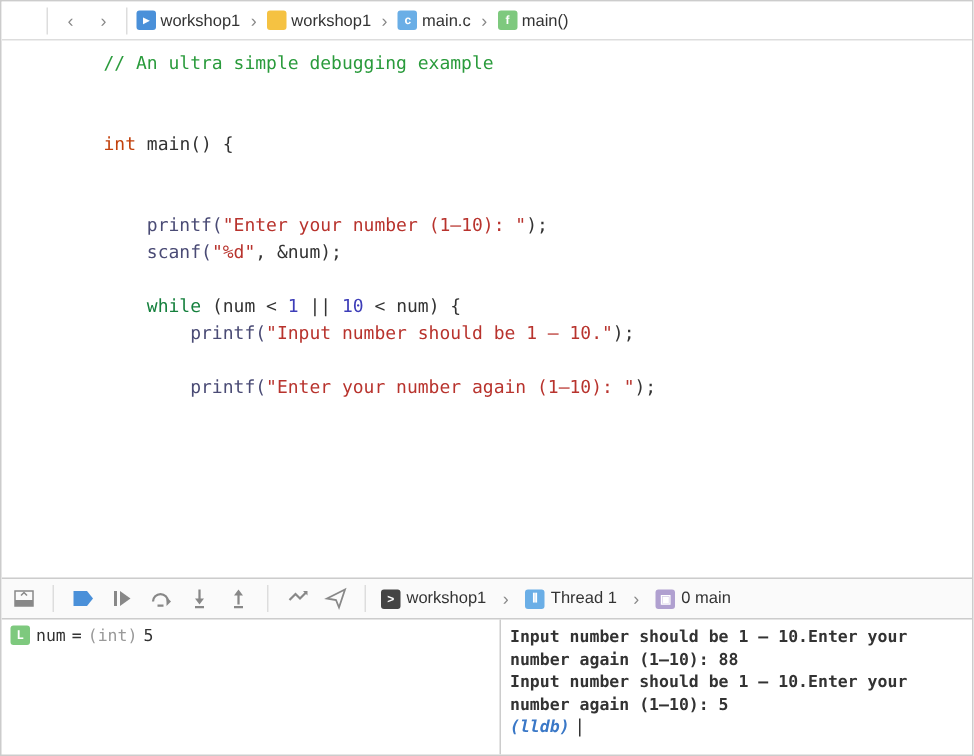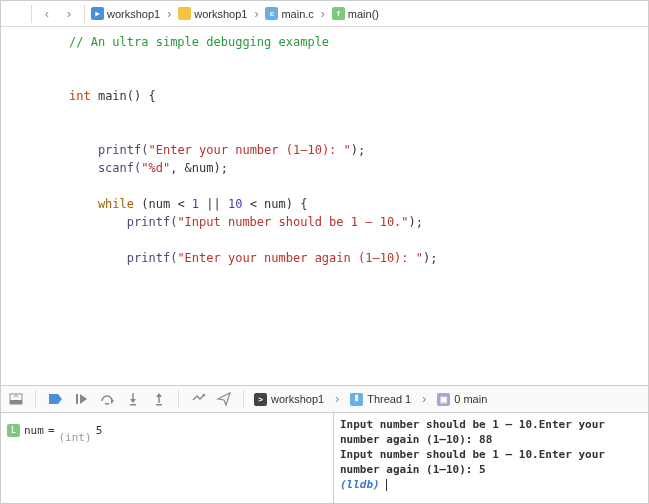--- a/index.html
+++ b/index.html
@@ -10,42 +10,42 @@
 .bc-chev { color:#888; font-size:12px; padding:0 3px; }
 .bc-item { display:flex; align-items:center; gap:3px; }
 .bc-icon { width:13px; height:13px; border-radius:2px; display:flex; align-items:center; justify-content:center; font-size:8px; font-weight:bold; color:#fff; }
 .ic-blue { background:#4a90d9; }
 .ic-folder { background:#f5c242; }
 .ic-c { background:#6aaee6; }
 .ic-f { background:#7ec97e; }
 .editor { flex:1; overflow:auto; position:relative; font-family: Menlo, Monaco, Consolas, monospace; font-size:12px; line-height:18px; padding:6px 0 6px 18px;margin-left:40px; }
 .line { white-space:pre; padding-left:10px; min-height:18px; position:relative; }
 .gutter-arrow { position:absolute; left:-4px; width:18px; height:14px; margin-top:2px; }
-.kw { color:#a16207; }
+.kw { color:#15803d; }
 .type { color:#c2410c; }
 .str { color:#b8332d; }
 .cmt { color:#2a9b3c; }
 .inc { color:#b86b24; }
 .incf { color:#b8332d; }
 .fn { color:#4a4b75; }
 .num { color:#3d3db8; }
 .debugbar { display:flex; align-items:center; height:28px; border-top:1px solid #ccc; border-bottom:1px solid #ccc; padding:0 6px; gap:8px; background:#fafafa; }
 .dbtn { width:18px; height:18px; display:flex; align-items:center; justify-content:center; color:#888; }
 .dbtn svg { width:16px; height:16px; }
 .db-sep { width:1px; height:18px; background:#ddd; margin:0 2px; }
 .db-crumb { display:flex; align-items:center; gap:4px; }
 .db-ic { width:13px; height:13px; border-radius:2px; display:flex; align-items:center; justify-content:center; font-size:8px; font-weight:bold; color:#fff; }
 .ic-term { background:#444; }
 .ic-thread { background:#6aaee6; }
 .ic-frame { background:#b0a0d0; }
 .bottom { display:flex; flex:0 0 90px; border-top:0; }
 .vars { flex:0 0 333px; border-right:1px solid #ccc; padding:4px 6px; font-family: Menlo, Monaco, monospace; font-size:11px; }
 .vars .row { display:flex; align-items:center; gap:4px; }
 .var-ic { width:13px; height:13px; border-radius:2px; background:#7ec97e; color:#fff; font-size:8px; font-weight:bold; display:flex; align-items:center; justify-content:center; }
-.var-type { color:#999;margin-top:14px; }
+.var-type { color:#999; }
 .console { flex:1; padding:4px 6px; font-family: Menlo, Monaco, monospace; font-size:11px; font-weight:bold; line-height:15px; overflow:auto; }
 .console .prompt { color:#3a78c7;font-style:italic; }
 .cursor { display:inline-block; width:1px; height:12px; background:#333; vertical-align:middle; }
 </style>
 </head>
 <body>
 
 <div class="breadcrumb">
   <div class="bc-grid dbtn">
       <span></span>

